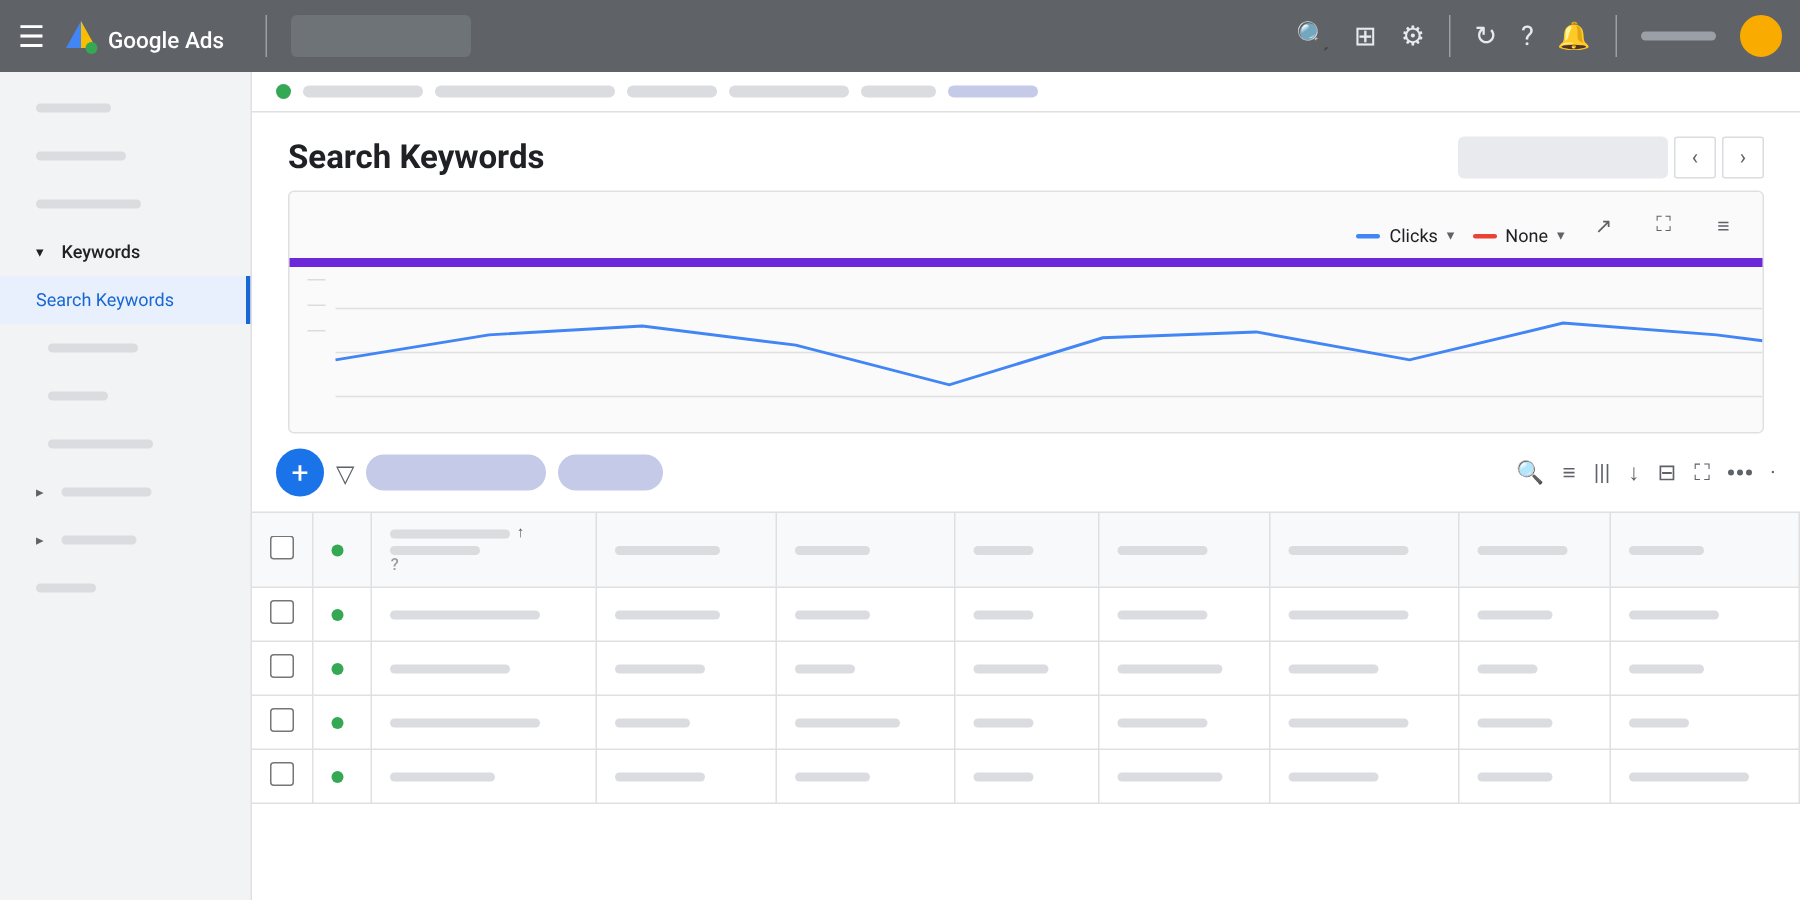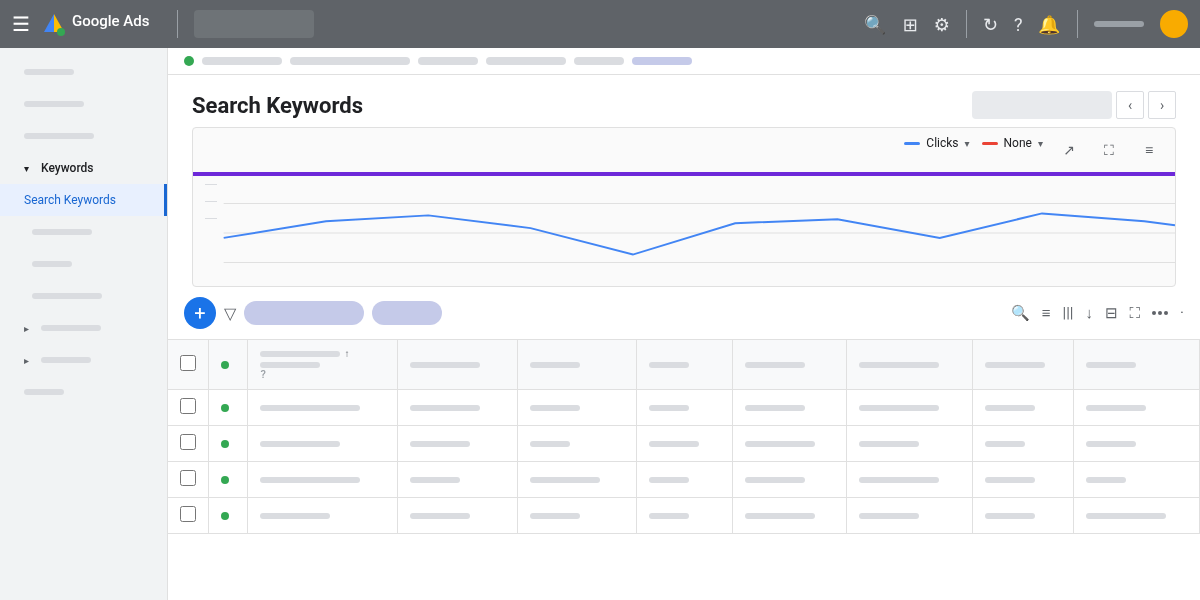--- a/index.html
+++ b/index.html
@@ -10,21 +10,21 @@
       background: #5f6368;
       height: 48px;
       display: flex;
       align-items: center;
       padding: 0 12px;
       flex-shrink: 0;
       gap: 8px;
       color: white;
     }
     .topnav-menu-icon { font-size: 20px; cursor: pointer; margin-right: 4px; }
-    .topnav-logo { display: flex; align-items: flex-start; gap: 6px; margin-right: 12px; }
+    .topnav-logo { display: flex; align-items: flex-end; gap: 6px; margin-right: 12px; }
     .topnav-logo-text { color: white; font-size: 15px; font-weight: 500; }
     .topnav-divider { width: 1px; height: 28px; background: #9aa0a6; margin: 0 8px; }
     .topnav-search-bar { background: #6e7377; border-radius: 4px; height: 28px; width: 120px; }
     .topnav-spacer { flex: 1; }
     .topnav-icons { display: flex; align-items: center; gap: 16px; }
     .topnav-icon { color: #e8eaed; font-size: 18px; cursor: pointer; }
     .topnav-divider2 { width: 1px; height: 28px; background: #9aa0a6; }
     .topnav-avatar { width: 28px; height: 28px; border-radius: 50%; background: #f9ab00; border: 2px solid #f9ab00; }
 
     
@@ -113,24 +113,24 @@
     
     .chart-area {
       margin: 0 24px;
       border: 1px solid #e0e0e0;
       border-radius: 4px;
       background: #fafafa;
       flex-shrink: 0;
     }
     .chart-controls {
       display: flex;
-      align-items: flex-start;
+      align-items: flex-end;
       padding: 8px 12px;
       gap: 12px;
-      border-bottom: 4px solid #6d28d9;
+      border-bottom: 6px solid #6d28d9;
     }
     .chart-metric {
       display: flex;
       align-items: center;
       gap: 6px;
       font-size: 12px;
       color: #202124;
       cursor: pointer;
     }
     .metric-line { width: 16px; height: 3px; border-radius: 2px; }

